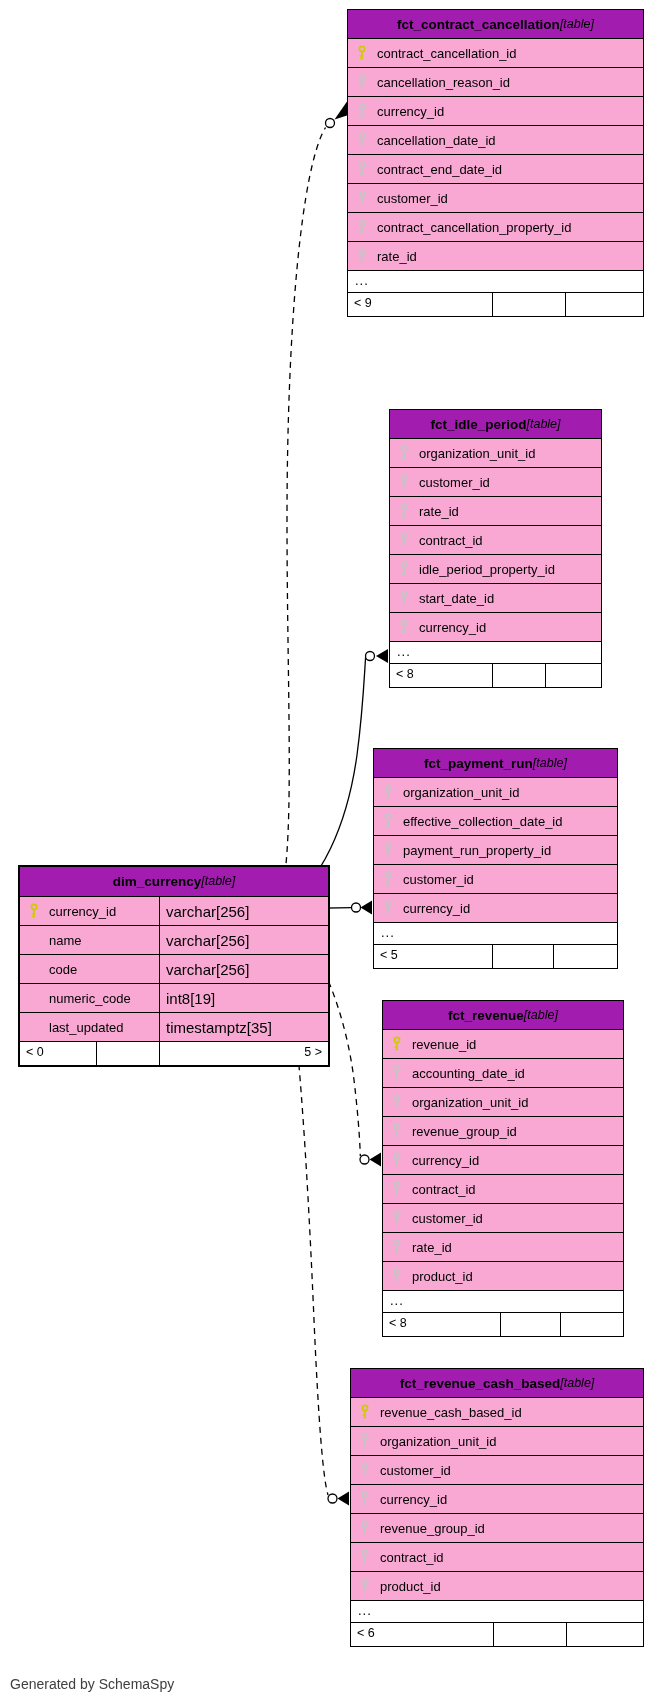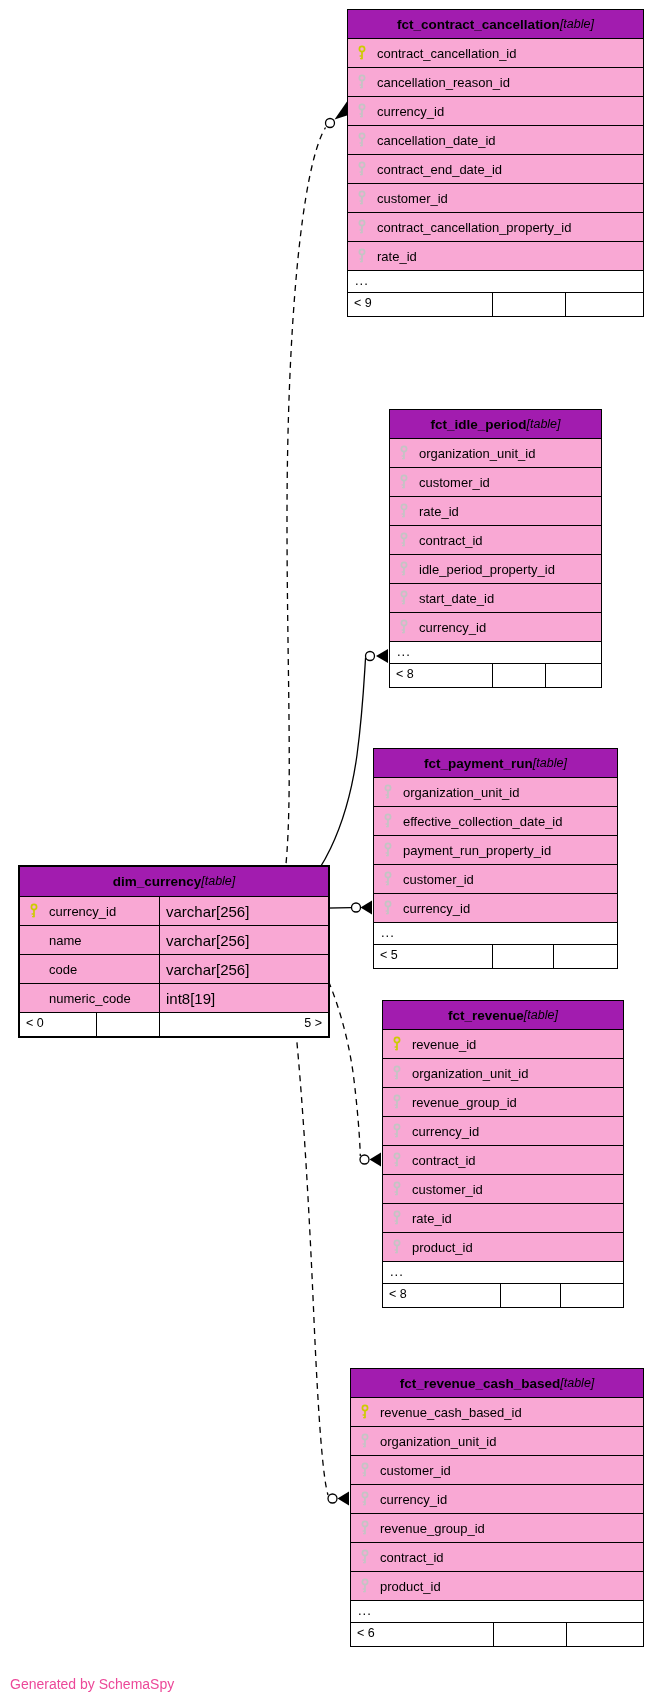--- a/index.html
+++ b/index.html
@@ -48,21 +48,21 @@
     font-size: 13px; padding-left: 7px; letter-spacing: 1px;
   }
   .tfoot { height: 23px; display: flex; font-size: 12.5px; }
   .tfoot .fc { height: 100%; line-height: 21px; }
   .tfoot .f1 { width: 49%; border-right: 1px solid #000; padding-left: 6px; }
   .tfoot .f2 { width: 25%; border-right: 1px solid #000; }
   .tfoot .f3 { flex: 1; text-align: right; padding-right: 6px; }
   .tbl.em .tfoot .f1 { width: 77px; }
   .tbl.em .tfoot .f2 { width: 63px; }
   .credit {
-    position: absolute; left: 10px; top: 1676px; font-size: 14px; color: #ec4899;
+    position: absolute; left: 10px; top: 1676px; font-size: 14px; color: #404040;
   }
 </style>
 </head>
 <body>
 
 <svg style="position:absolute;width:0;height:0" aria-hidden="true">
   <defs>
     <g id="keyshape" fill="none" stroke="currentColor">
       <circle cx="6" cy="4" r="2.6" stroke-width="1.7"></circle>
       <line x1="6" y1="6.8" x2="6" y2="14.2" stroke-width="1.7"></line>
@@ -337,39 +337,58 @@
     <span class="namecell">
         <span class="kicon none">
           <svg viewBox="0 0 12 16">
             <use href="#keyshape"></use>
           </svg>
         </span>
         <span class="cname">numeric_code</span>
       </span>
     <span class="typecell">int8[19]</span>
   </div>
+  <div class="trow">
+    <span class="namecell">
+        <span class="kicon none">
+          <svg viewBox="0 0 12 16">
+            <use href="#keyshape"></use>
+          </svg>
+        </span>
+        <span class="cname">last_updated</span>
+      </span>
+    <span class="typecell">timestamptz[35]</span>
+  </div>
   <div class="tfoot">
     <span class="fc f1">&lt; 0</span>
     <span class="fc f2"></span>
     <span class="fc f3">5 &gt;</span>
   </div>
 </div>
 
 <div class="tbl" style="left:382px;top:1000px;width:242px">
   <div class="thead">
     <span class="tname">fct_revenue</span>
     <span class="tbadge">[table]</span>
   </div>
   <div class="trow">
       <span class="kicon pk">
         <svg viewBox="0 0 12 16">
           <use href="#keyshape"></use>
         </svg>
       </span>
       <span class="cname">revenue_id</span>
+    </div>
+  <div class="trow">
+      <span class="kicon fk">
+        <svg viewBox="0 0 12 16">
+          <use href="#keyshape"></use>
+        </svg>
+      </span>
+      <span class="cname">accounting_date_id</span>
     </div>
   <div class="trow">
       <span class="kicon fk">
         <svg viewBox="0 0 12 16">
           <use href="#keyshape"></use>
         </svg>
       </span>
       <span class="cname">organization_unit_id</span>
     </div>
   <div class="trow">

